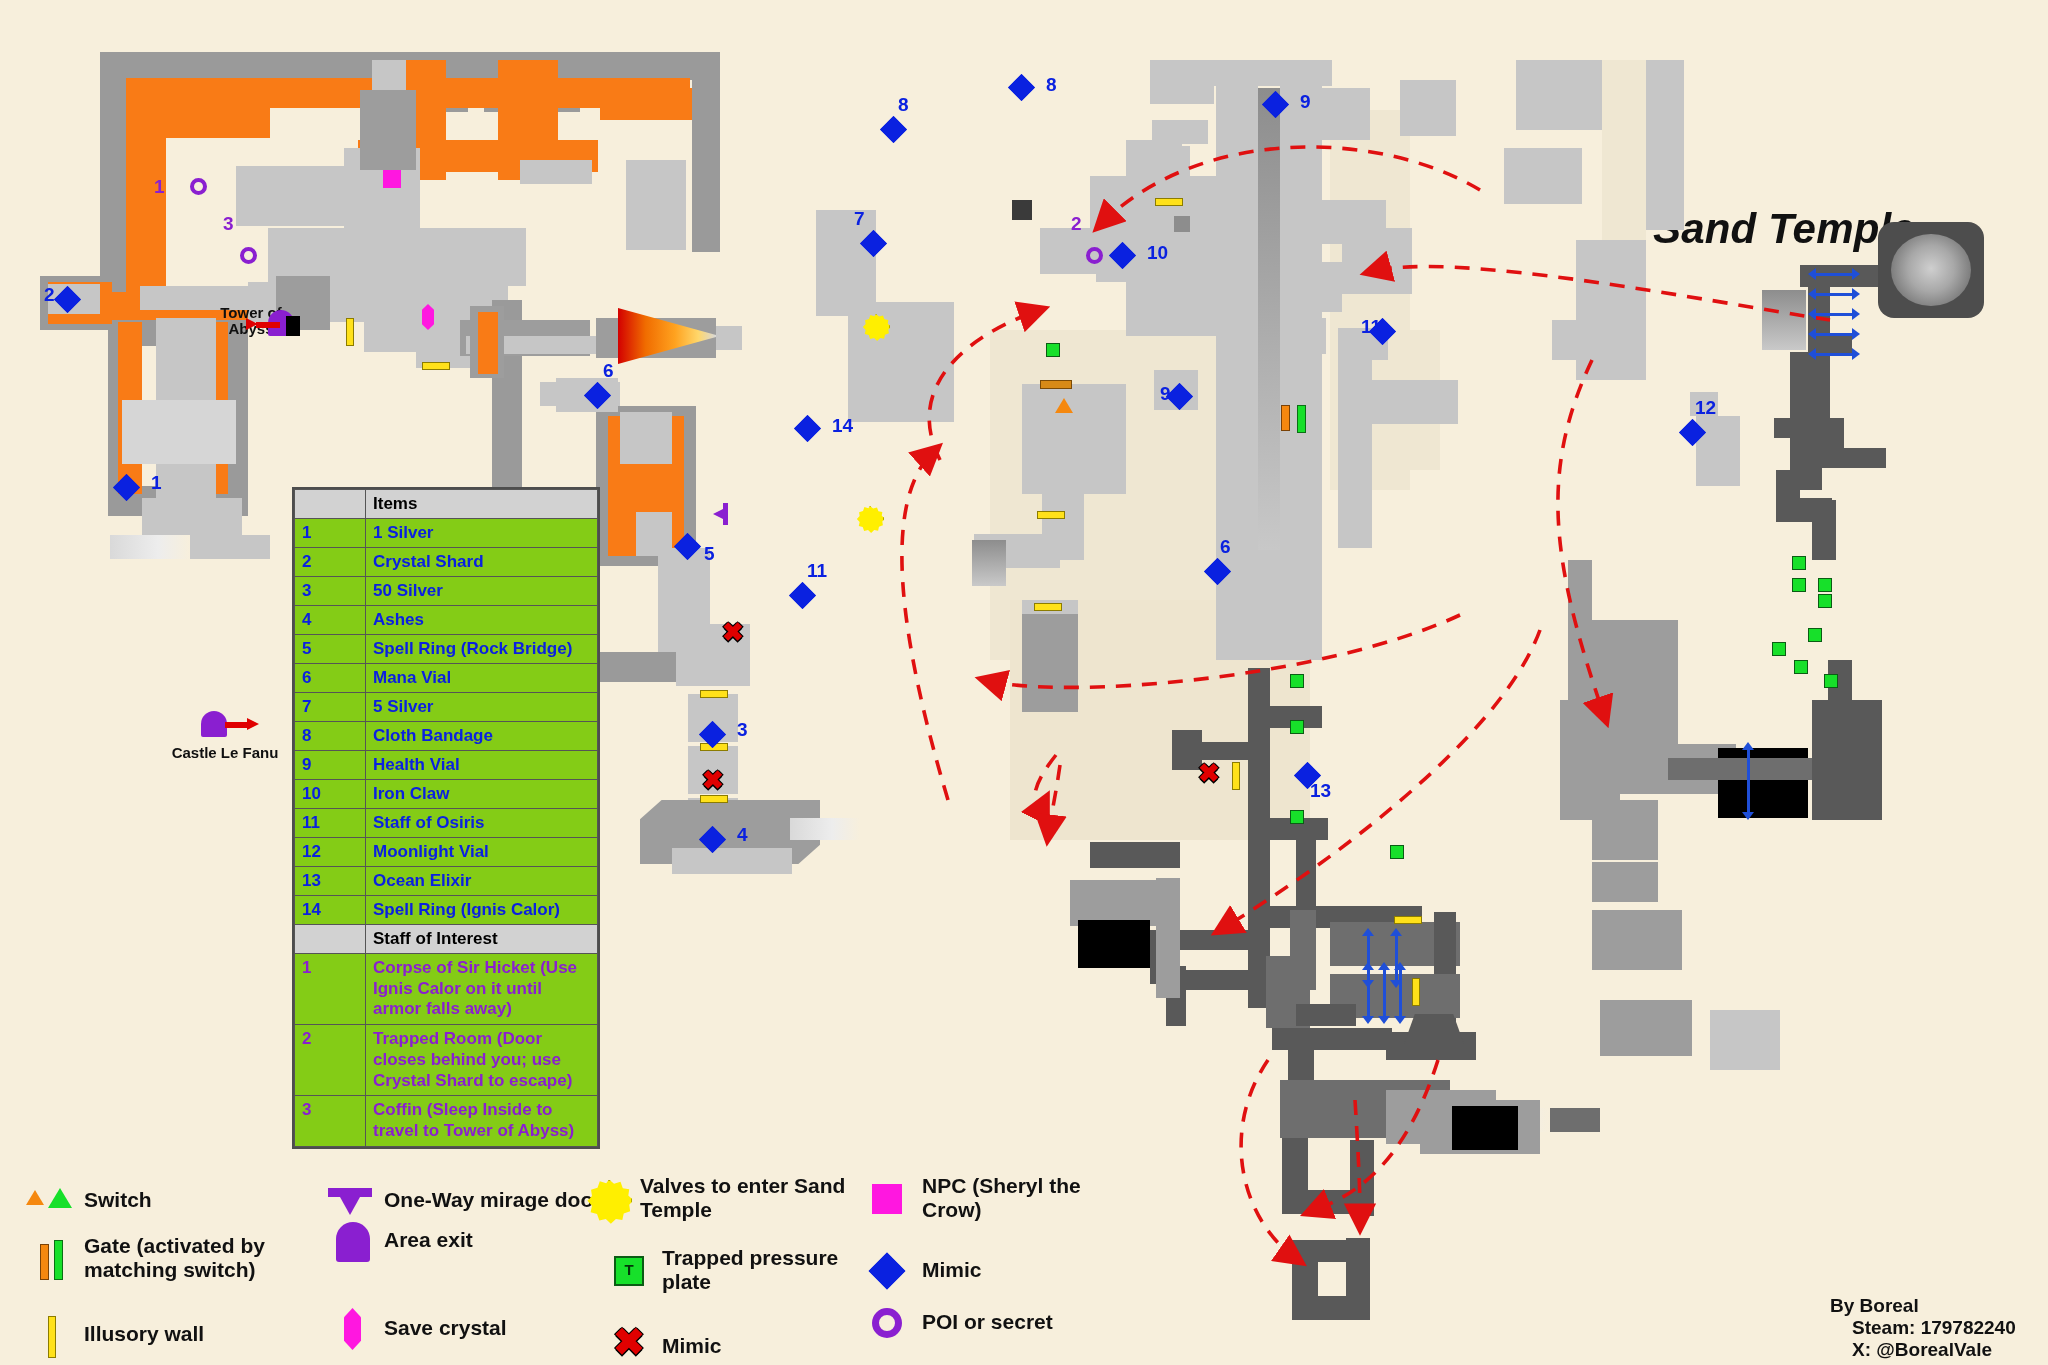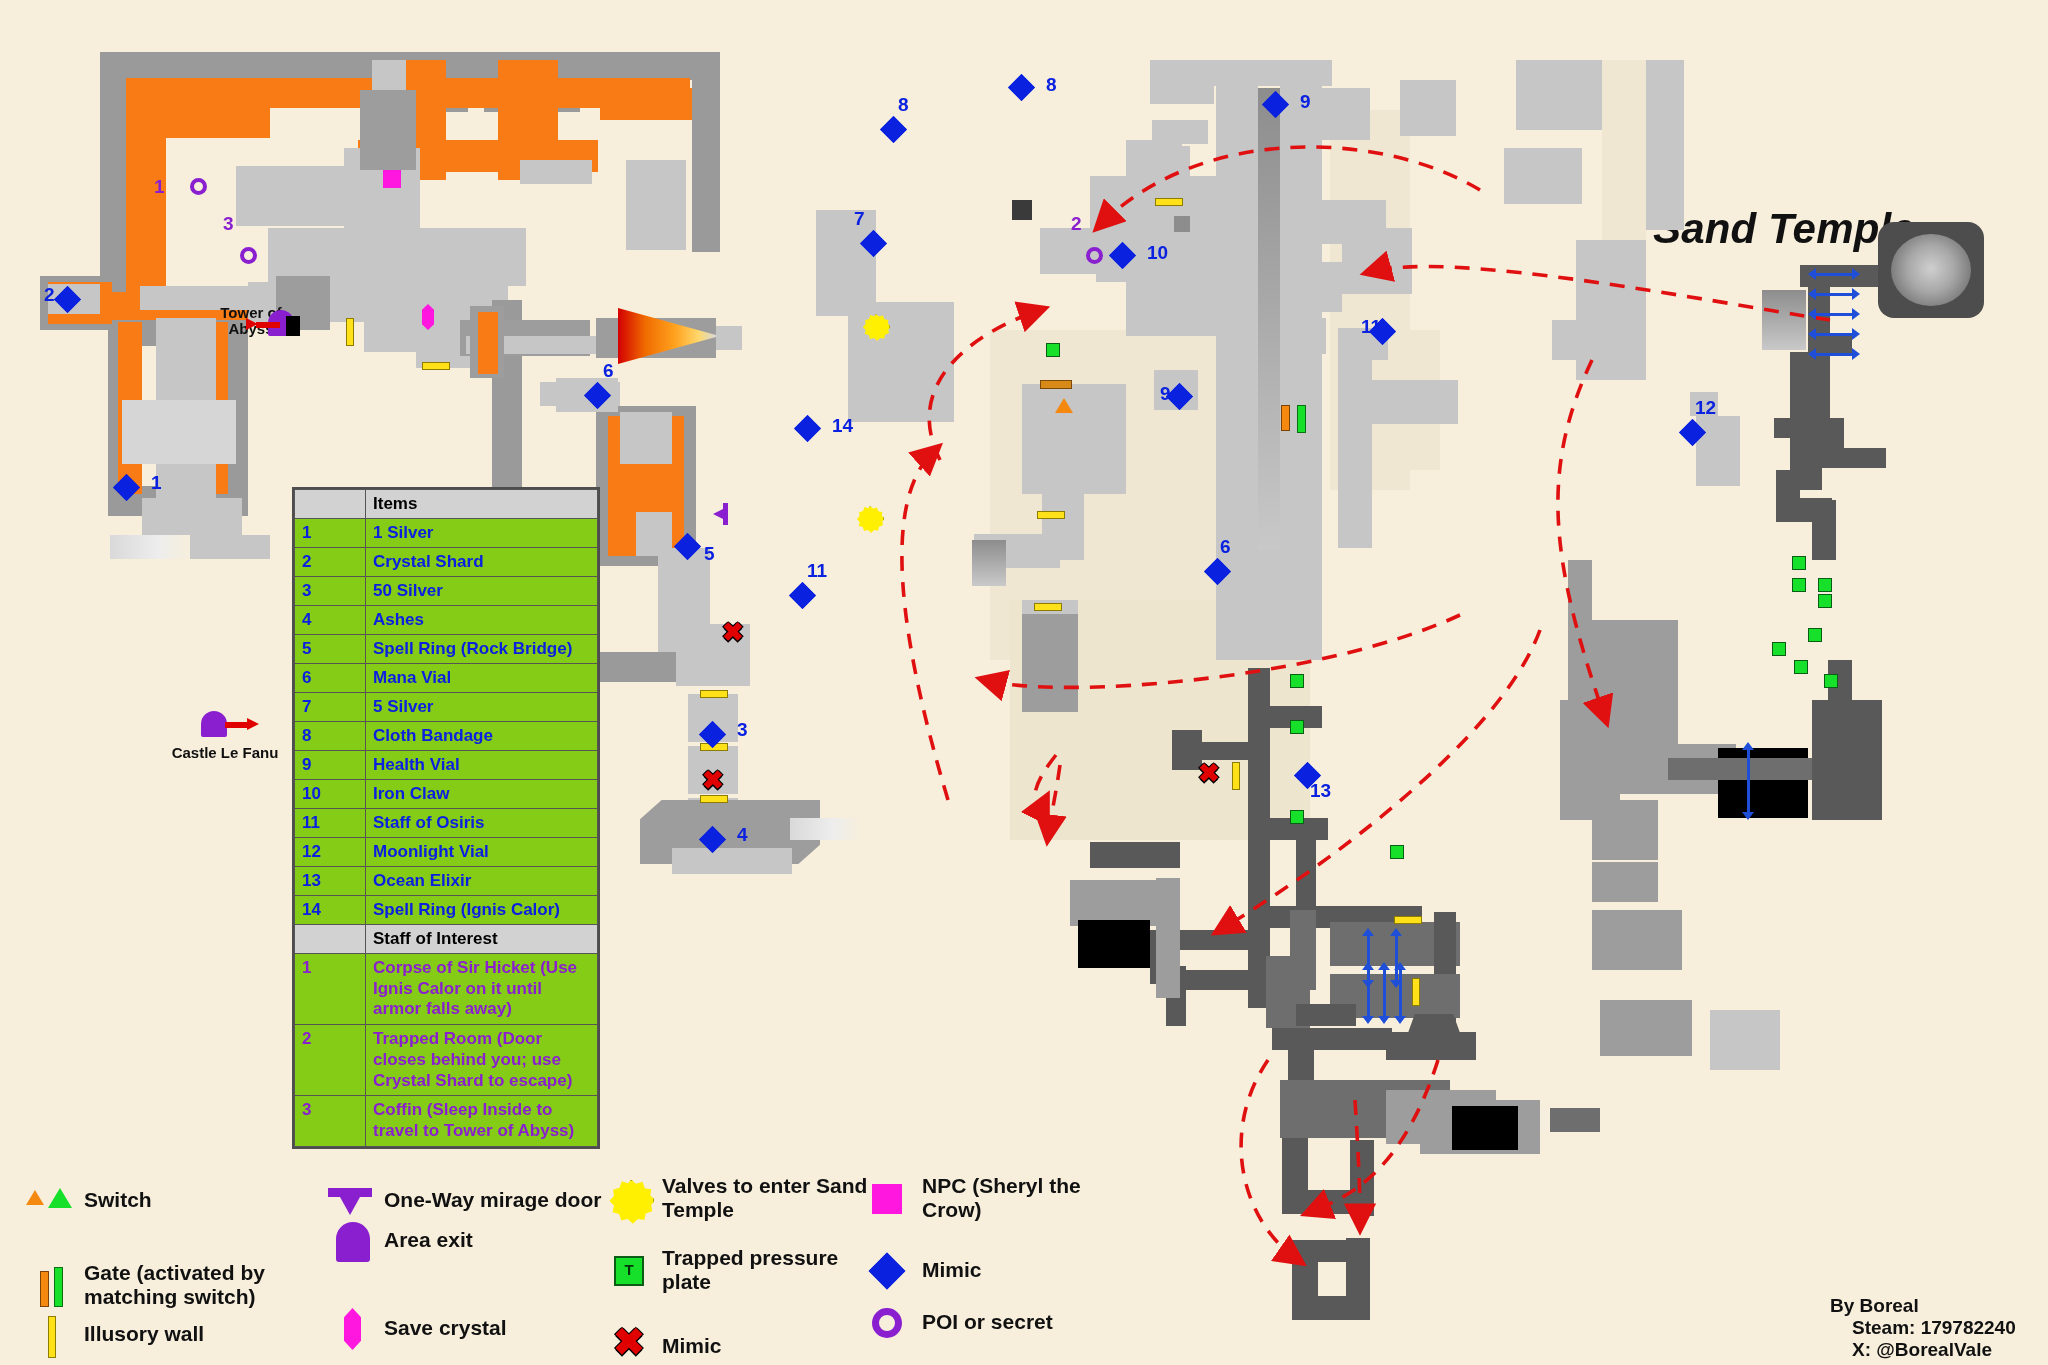--- a/index.html
+++ b/index.html
@@ -712,21 +712,21 @@
   <div id="legend">
 
     <div class="lg-row" style="left:0px; top:0px;">
       <div class="lg-icon">
         <div class="switch-tri switch-orange" style="position:absolute; left:4px; top:12px;"></div>
         <div class="switch-tri switch-green" style="position:absolute; left:26px; top:10px; border-left-width:12px; border-right-width:12px; border-bottom-width:20px;"></div>
       </div>
       <div class="lg-text">Switch</div>
     </div>
 
-    <div class="lg-row" style="left:0px; top:56px;margin-top:27px;">
+    <div class="lg-row" style="left:0px; top:56px;">
       <div class="lg-icon">
         <div class="gate-v g-orange" style="position:absolute; left:18px; top:8px; height:34px;"></div>
         <div class="gate-v g-green" style="position:absolute; left:32px; top:4px; height:38px;"></div>
       </div>
       <div class="lg-text">Gate (activated by
 matching switch)</div>
     </div>
 
     <div class="lg-row" style="left:0px; top:134px;">
       <div class="lg-icon">
@@ -751,21 +751,21 @@
       <div class="lg-text">Area exit</div>
     </div>
 
     <div class="lg-row" style="left:300px; top:128px;">
       <div class="lg-icon">
         <div class="save-crystal" style="position:absolute; left:22px; top:2px; width:17px; height:42px;"></div>
       </div>
       <div class="lg-text">Save crystal</div>
     </div>
 
-    <div class="lg-row" style="left:578px; top:-4px;justify-content:center;">
+    <div class="lg-row" style="left:556px; top:-4px;justify-content:center;">
       <div class="lg-icon">
         <div class="valve" style="position:absolute; left:8px; top:4px; width:44px; height:44px;"></div>
       </div>
       <div class="lg-text">Valves to enter Sand
 Temple</div>
     </div>
 
     <div class="lg-row" style="left:578px; top:68px;">
       <div class="lg-icon">
         <div class="plate-t" style="position:absolute; left:14px; top:8px; width:26px; height:26px; font-size:15px; line-height:24px;">T</div>

